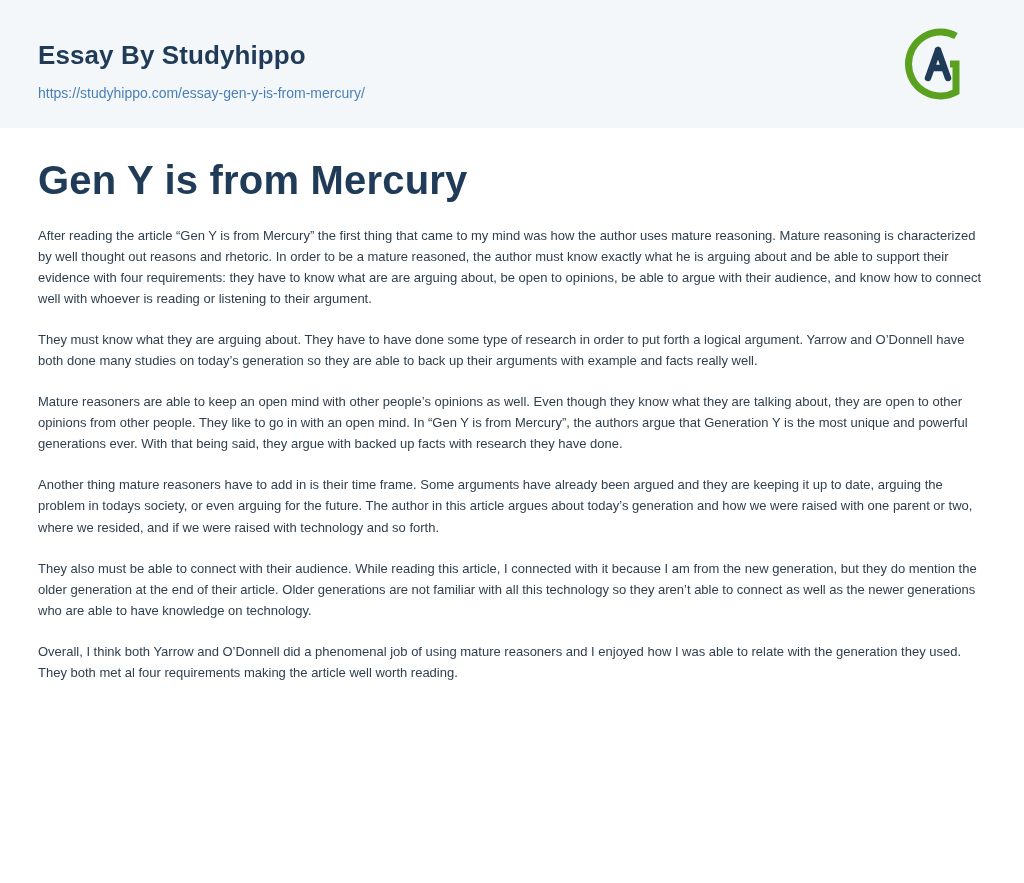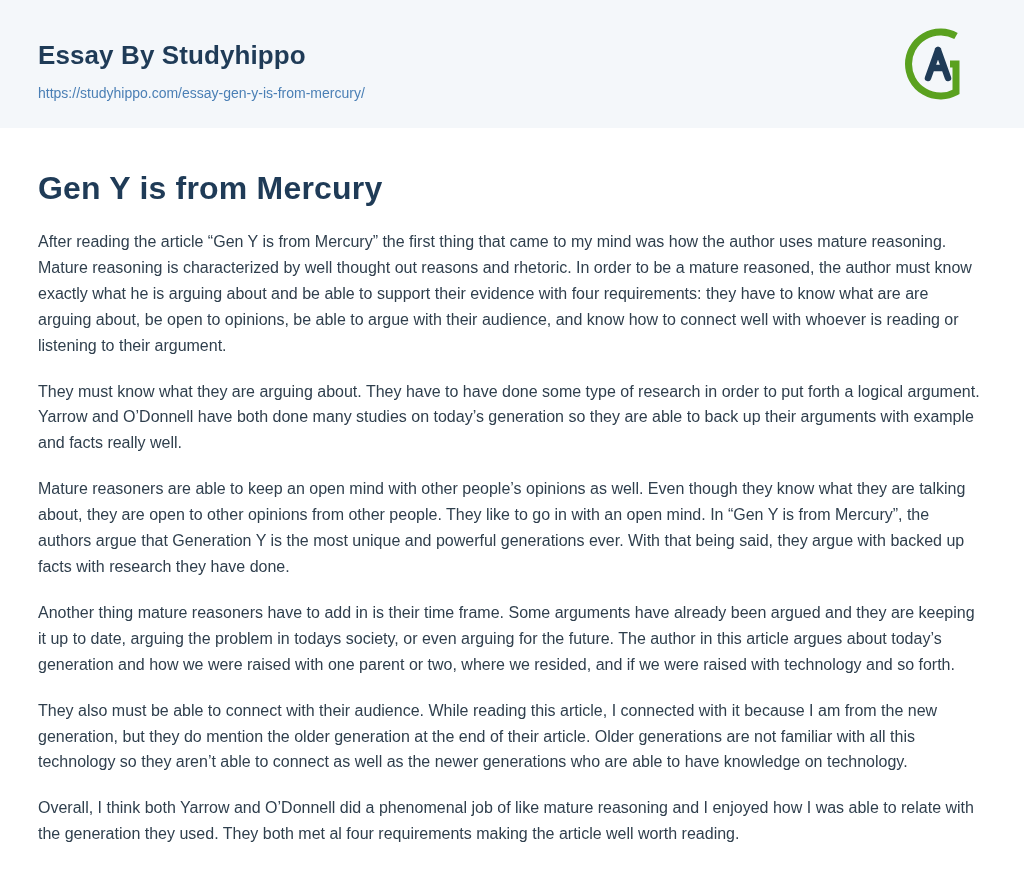--- a/index.html
+++ b/index.html
@@ -53,28 +53,28 @@
     width: 88px;
     height: 88px;
   }
   
   .content {
     padding: 26px 42px 0 38px;
     flex: 1 1 auto;
     background: #ffffff;
   }
   h1.doc-title {
-    font-size: 32px;
+    font-size: 40px;
     font-weight: bold;
     color: #1f3b57;
-    margin: 16px 0 22px 0;
+    margin: 4px 0 22px 0;
     letter-spacing: 0.2px;
   }
   p.para {
-    font-size: 16px;
+    font-size: 13px;
     line-height: 1.62;
     margin: 0 0 20px 0;
     color: #2f3f4d;
     text-align: left;
   }
   p.para:last-child {
     margin-bottom: 0;
   }
 </style>
 </head>
@@ -93,16 +93,16 @@
     </div>
   </div>
 
   <div class="content">
     <h1 class="doc-title">Gen Y is from Mercury</h1>
     <p class="para">After reading the article “Gen Y is from Mercury” the first thing that came to my mind was how the author uses mature reasoning. Mature reasoning is characterized by well thought out reasons and rhetoric. In order to be a mature reasoned, the author must know exactly what he is arguing about and be able to support their evidence with four requirements: they have to know what are are arguing about, be open to opinions, be able to argue with their audience, and know how to connect well with whoever is reading or listening to their argument.</p>
     <p class="para">They must know what they are arguing about. They have to have done some type of research in order to put forth a logical argument. Yarrow and O’Donnell have both done many studies on today’s generation so they are able to back up their arguments with example and facts really well.</p>
     <p class="para">Mature reasoners are able to keep an open mind with other people’s opinions as well. Even though they know what they are talking about, they are open to other opinions from other people. They like to go in with an open mind. In “Gen Y is from Mercury”, the authors argue that Generation Y is the most unique and powerful generations ever. With that being said, they argue with backed up facts with research they have done.</p>
     <p class="para">Another thing mature reasoners have to add in is their time frame. Some arguments have already been argued and they are keeping it up to date, arguing the problem in todays society, or even arguing for the future. The author in this article argues about today’s generation and how we were raised with one parent or two, where we resided, and if we were raised with technology and so forth.</p>
     <p class="para">They also must be able to connect with their audience. While reading this article, I connected with it because I am from the new generation, but they do mention the older generation at the end of their article. Older generations are not familiar with all this technology so they aren’t able to connect as well as the newer generations who are able to have knowledge on technology.</p>
-    <p class="para">Overall, I think both Yarrow and O’Donnell did a phenomenal job of like mature reasoning and I enjoyed how I was able to relate with the generation they used. They both met al four requirements making the article well worth reading.</p>
+    <p class="para">Overall, I think both Yarrow and O’Donnell did a phenomenal job of using mature reasoners and I enjoyed how I was able to relate with the generation they used. They both met al four requirements making the article well worth reading.</p>
   </div>
 
 </div>
 
 </body></html>

